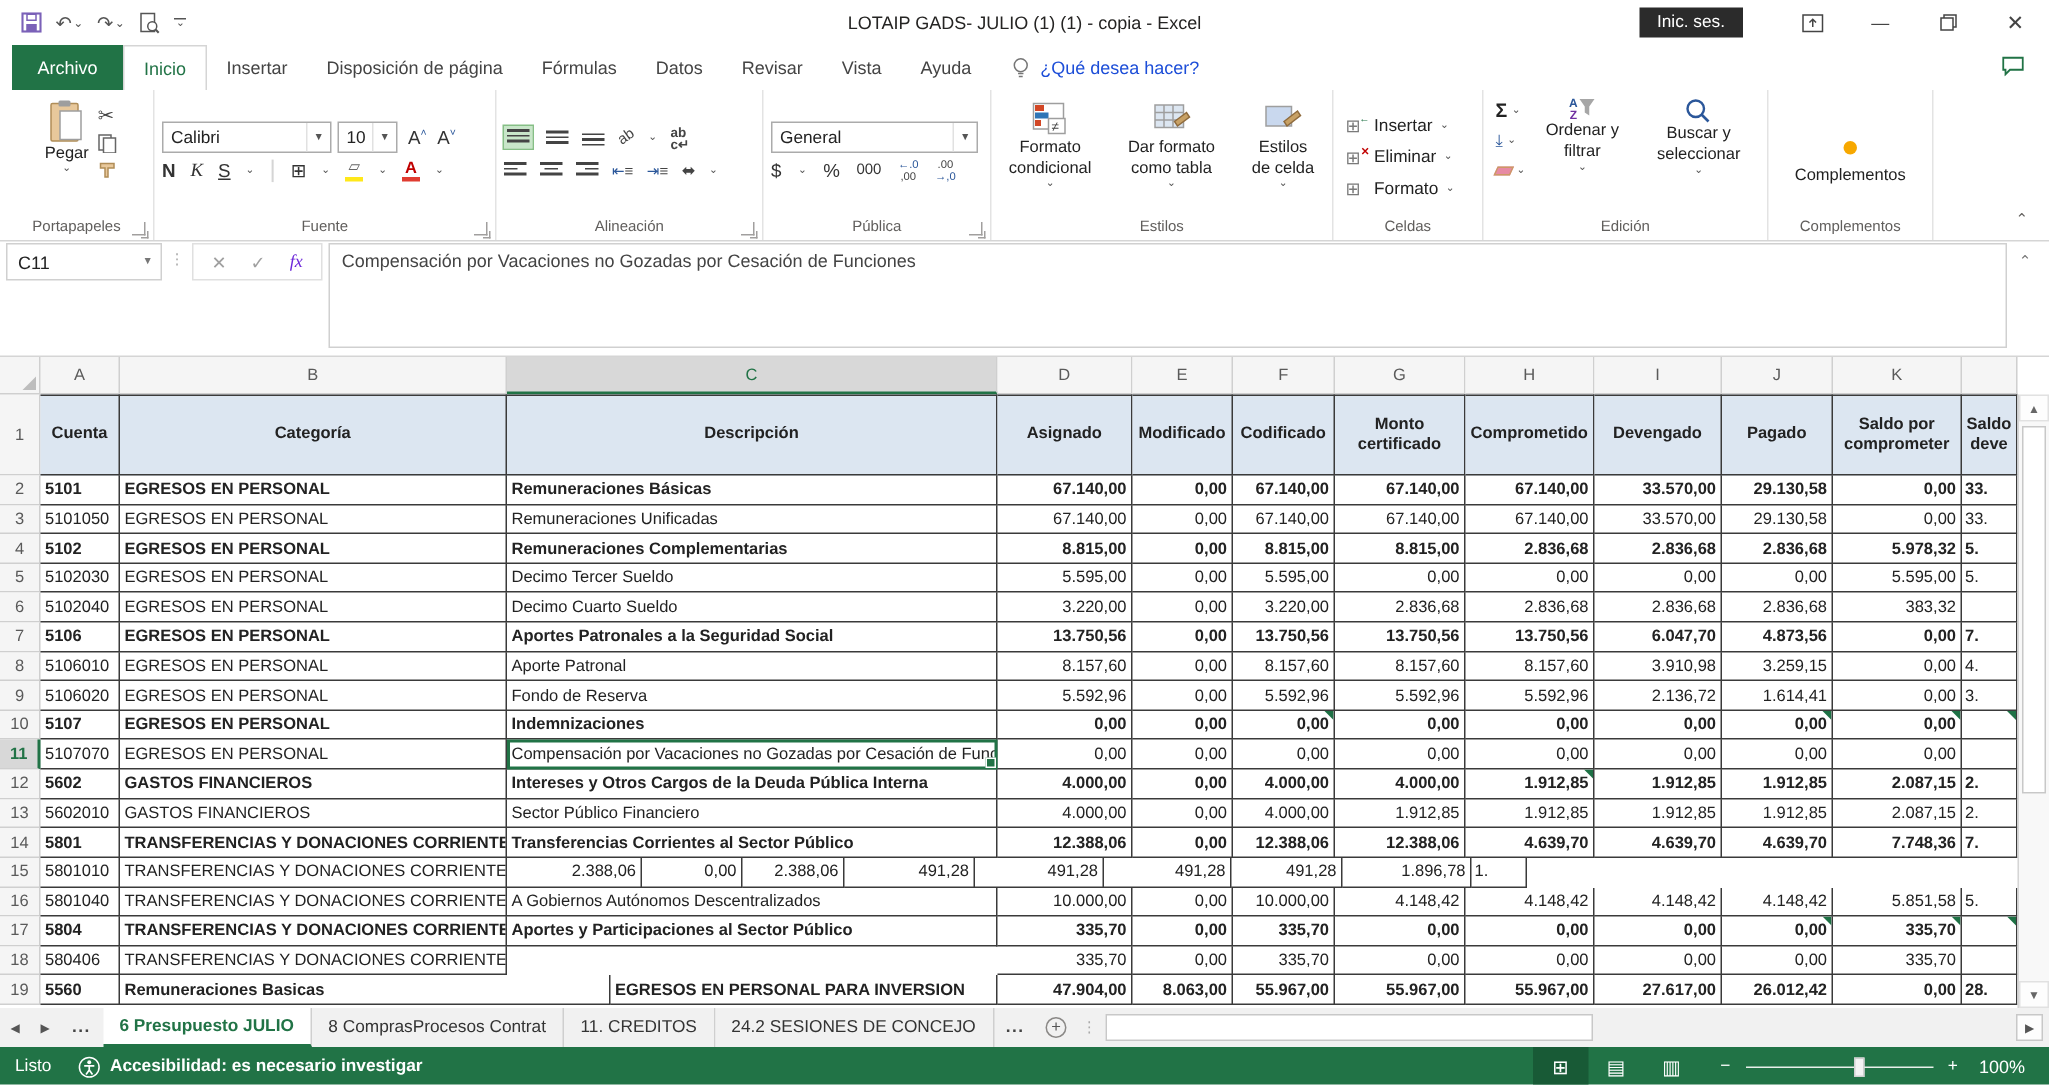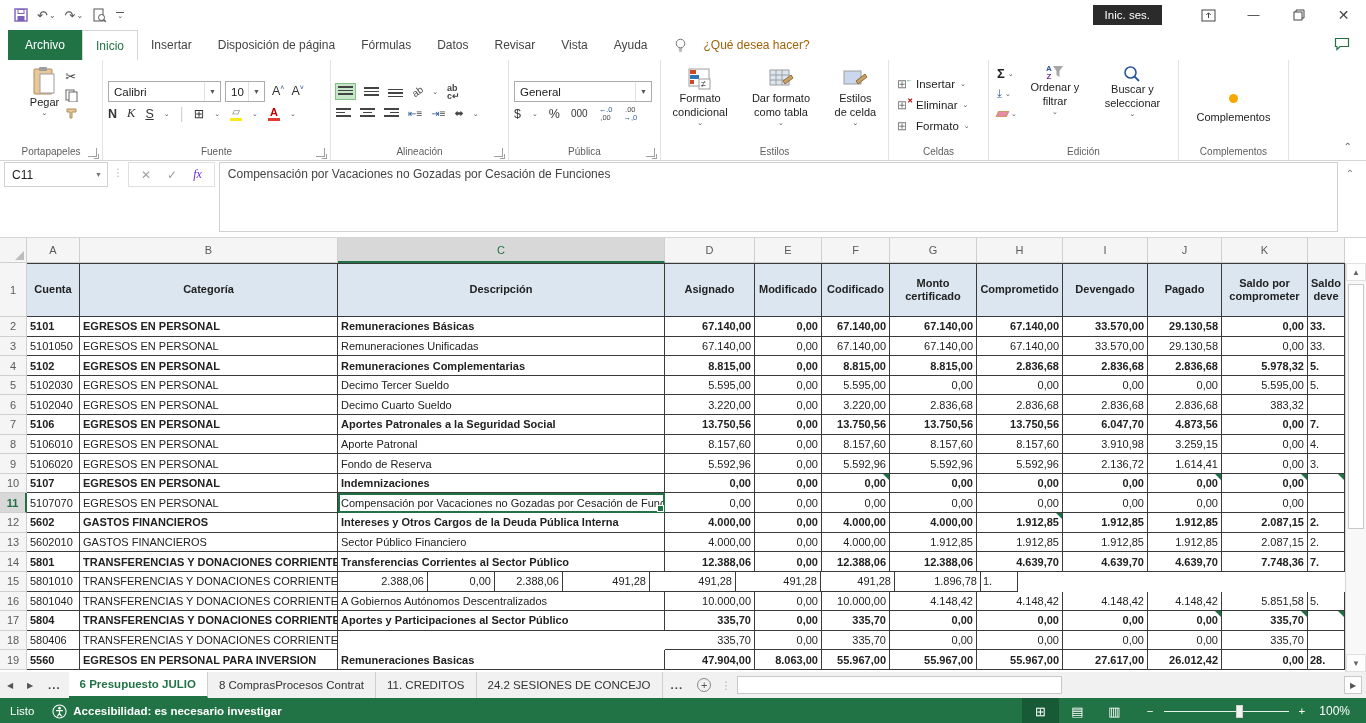--- a/index.html
+++ b/index.html
@@ -15,21 +15,21 @@
 .qcust span{font-size:7px;line-height:4px}
 .wtitle{position:absolute;left:0;right:0;text-align:center;font-size:12px;color:#252423}
 .winctl{margin-left:auto;display:flex;align-items:center;height:100%;z-index:2}
 .signin{background:#2b2b2b;color:#fff;font-size:11.5px;padding:4px 12px;margin-right:24px;cursor:default}
 .wbtn{width:45px;height:100%;display:flex;align-items:center;justify-content:center;color:#444;font-size:12px}
 
 .tabrow{height:30px;display:flex;align-items:stretch;background:#fff;position:relative;padding-left:8px}
 .tab-archivo{background:#217346;color:#fff;padding:0 17px;font-size:12px;display:flex;align-items:center}
 .rtab{padding:0 13px;font-size:12px;color:#444;display:flex;align-items:center}
 .rtab.active{color:#217346;background:#fff;border:1px solid #d5d5d5;border-bottom:none}
-.searchhint{display:flex;align-items:center;gap:16px;color:#a16207;font-size:12px;padding-left:14px}
+.searchhint{display:flex;align-items:center;gap:6px;color:#1d4ed8;font-size:12px;padding-left:14px}
 .commenticon{position:absolute;right:16px;top:7px}
 
 .ribbon{height:101px;background:#fff;border-bottom:1px solid #d5d5d5;display:flex;position:relative}
 .group{display:flex;flex-direction:column;border-right:1px solid #e3e3e3;padding:3px 2px 0}
 .gbody{flex:1;display:flex;align-items:flex-start;justify-content:center}
 .glabel{height:18px;font-size:10px;color:#605e5c;display:flex;align-items:center;justify-content:center;position:relative;padding:0 10px}
 .launcher{position:absolute;right:3px;bottom:3px;width:9px;height:9px;border-left:1px solid #8a8886;border-bottom:1px solid #8a8886;transform:rotate(-90deg);opacity:.8}
 .launcher:after{content:"";position:absolute;left:-1px;bottom:-1px;width:4px;height:4px;border-left:1px solid #8a8886;border-bottom:1px solid #8a8886;transform:translate(-2px,2px)}
 .bigbtn{display:flex;flex-direction:column;align-items:center;justify-content:flex-start;font-size:11px;color:#222;padding:3px 6px;line-height:1.25;text-align:center}
 .chev{font-size:7px;color:#555;line-height:6px}
@@ -114,20 +114,21 @@
 .vbtn.active{background:#185a36}
 .zoomctl{display:flex;align-items:center;gap:10px;padding:0 14px}
 .zline{width:125px;height:1px;background:#e8f0ea;position:relative}
 .zthumb{position:absolute;left:58%;top:-6px;width:7px;height:13px;background:#f3f3f3;border:1px solid #d0d0d0}
 .zpct{padding-right:16px;font-size:12px}
 </style>
 </head>
 <body>
 
 <div class="titlebar">
+  <div class="wtitle">LOTAIP GADS- JULIO (1) (1) - copia  -  Excel</div>
   <div class="qat">
     <span class="qicon">
       <svg width="14" height="14" viewBox="0 0 14 14">
           <rect x="1" y="1" width="12" height="12" fill="none" stroke="#7b61b8" stroke-width="1.4"></rect>
           <rect x="4" y="1.5" width="6" height="4" fill="none" stroke="#7b61b8"></rect>
           <rect x="3.5" y="8" width="7" height="5" fill="#7b61b8"></rect>
         </svg>
     </span>
     <span class="qicon">↶<span class="qchev">⌄</span></span>
     <span class="qicon">↷<span class="qchev">⌄</span></span>
@@ -754,22 +755,22 @@
           <div class="cell tr" style="width: 87px;">0,00</div>
           <div class="cell tr" style="width: 86px;">0,00</div>
           <div class="cell tr" style="width: 85px;">0,00</div>
           <div class="cell tr" style="width: 74px;">0,00</div>
           <div class="cell tr" style="width: 86px;">335,70</div>
           <div class="cell tr lcol" style="width: 37px;"></div>
         </div>
         <div class="drow b">
           <div class="rnum">19</div>
           <div class="cell tl" style="width: 53px;">5560</div>
+          <div class="cell tl" style="width: 327px;">Remuneraciones Basicas</div>
           <div class="cell tl" style="width: 258px;">EGRESOS EN PERSONAL PARA INVERSION</div>
-          <div class="cell tl" style="width: 327px;">Remuneraciones Basicas</div>
           <div class="cell tr" style="width: 90px;">47.904,00</div>
           <div class="cell tr" style="width: 67px;">8.063,00</div>
           <div class="cell tr" style="width: 68px;">55.967,00</div>
           <div class="cell tr" style="width: 87px;">55.967,00</div>
           <div class="cell tr" style="width: 86px;">55.967,00</div>
           <div class="cell tr" style="width: 85px;">27.617,00</div>
           <div class="cell tr" style="width: 74px;">26.012,42</div>
           <div class="cell tr" style="width: 86px;">0,00</div>
           <div class="cell tr lcol" style="width: 37px;">28.</div>
         </div>

